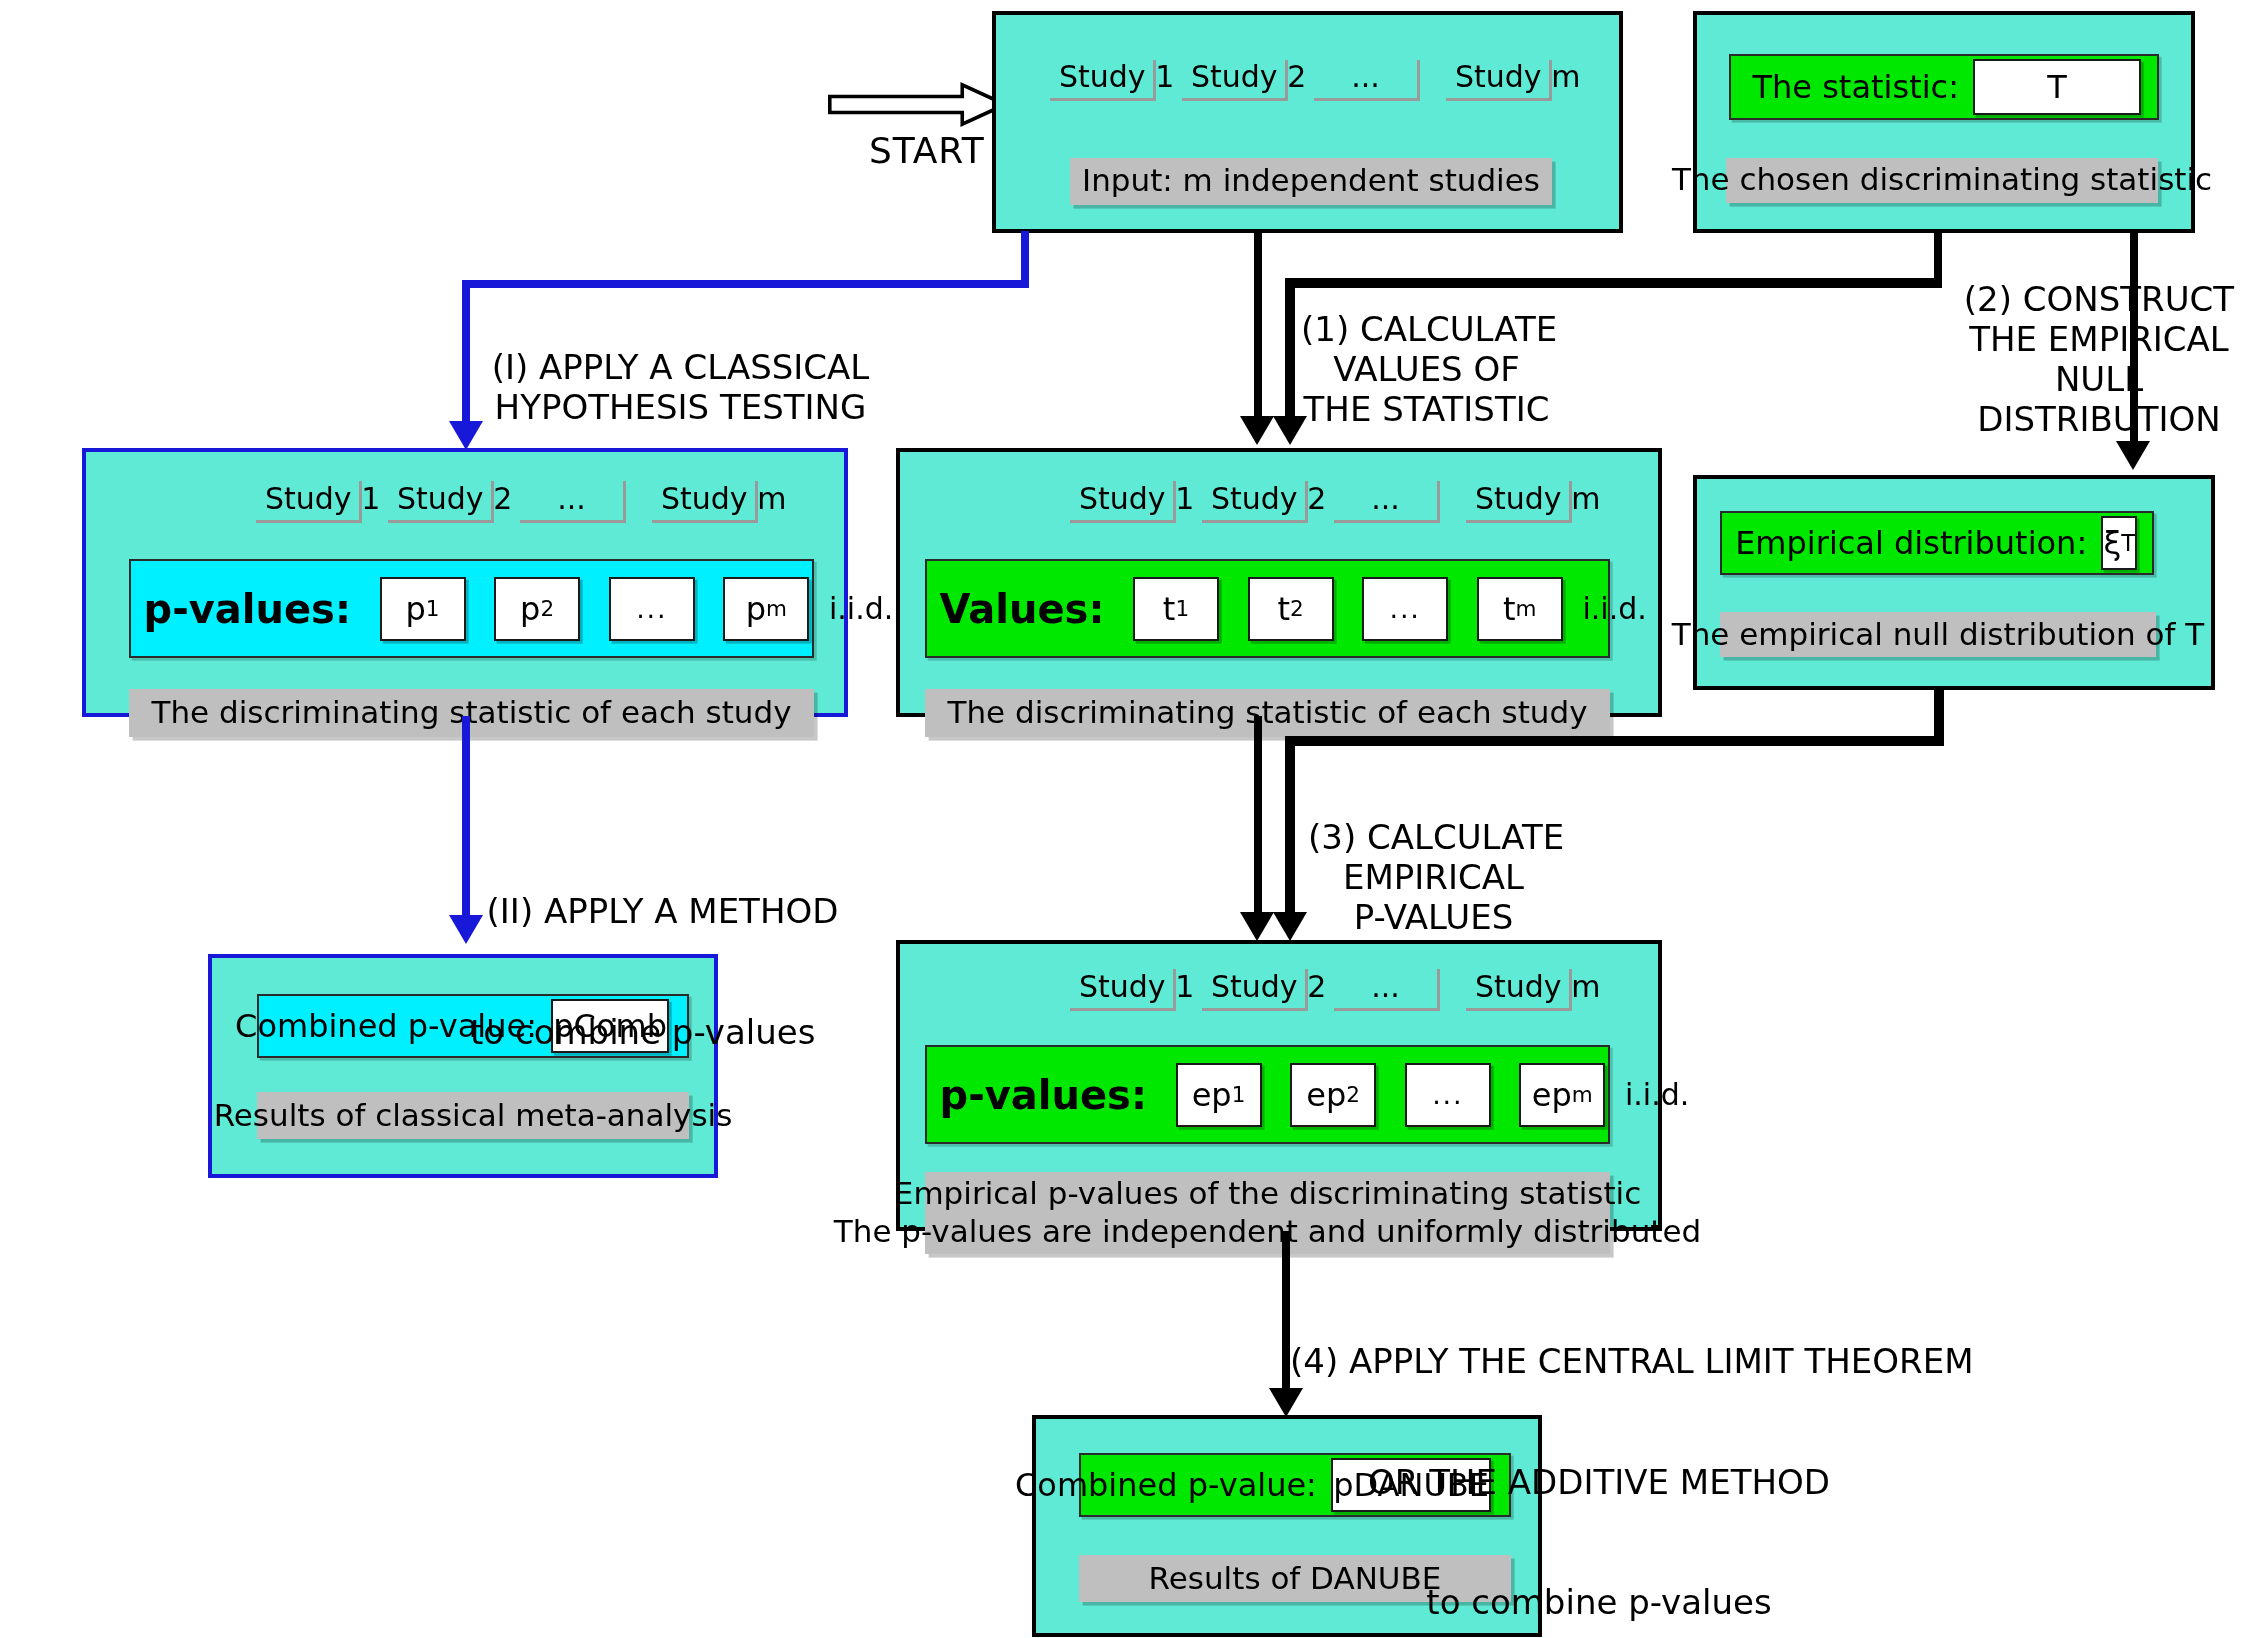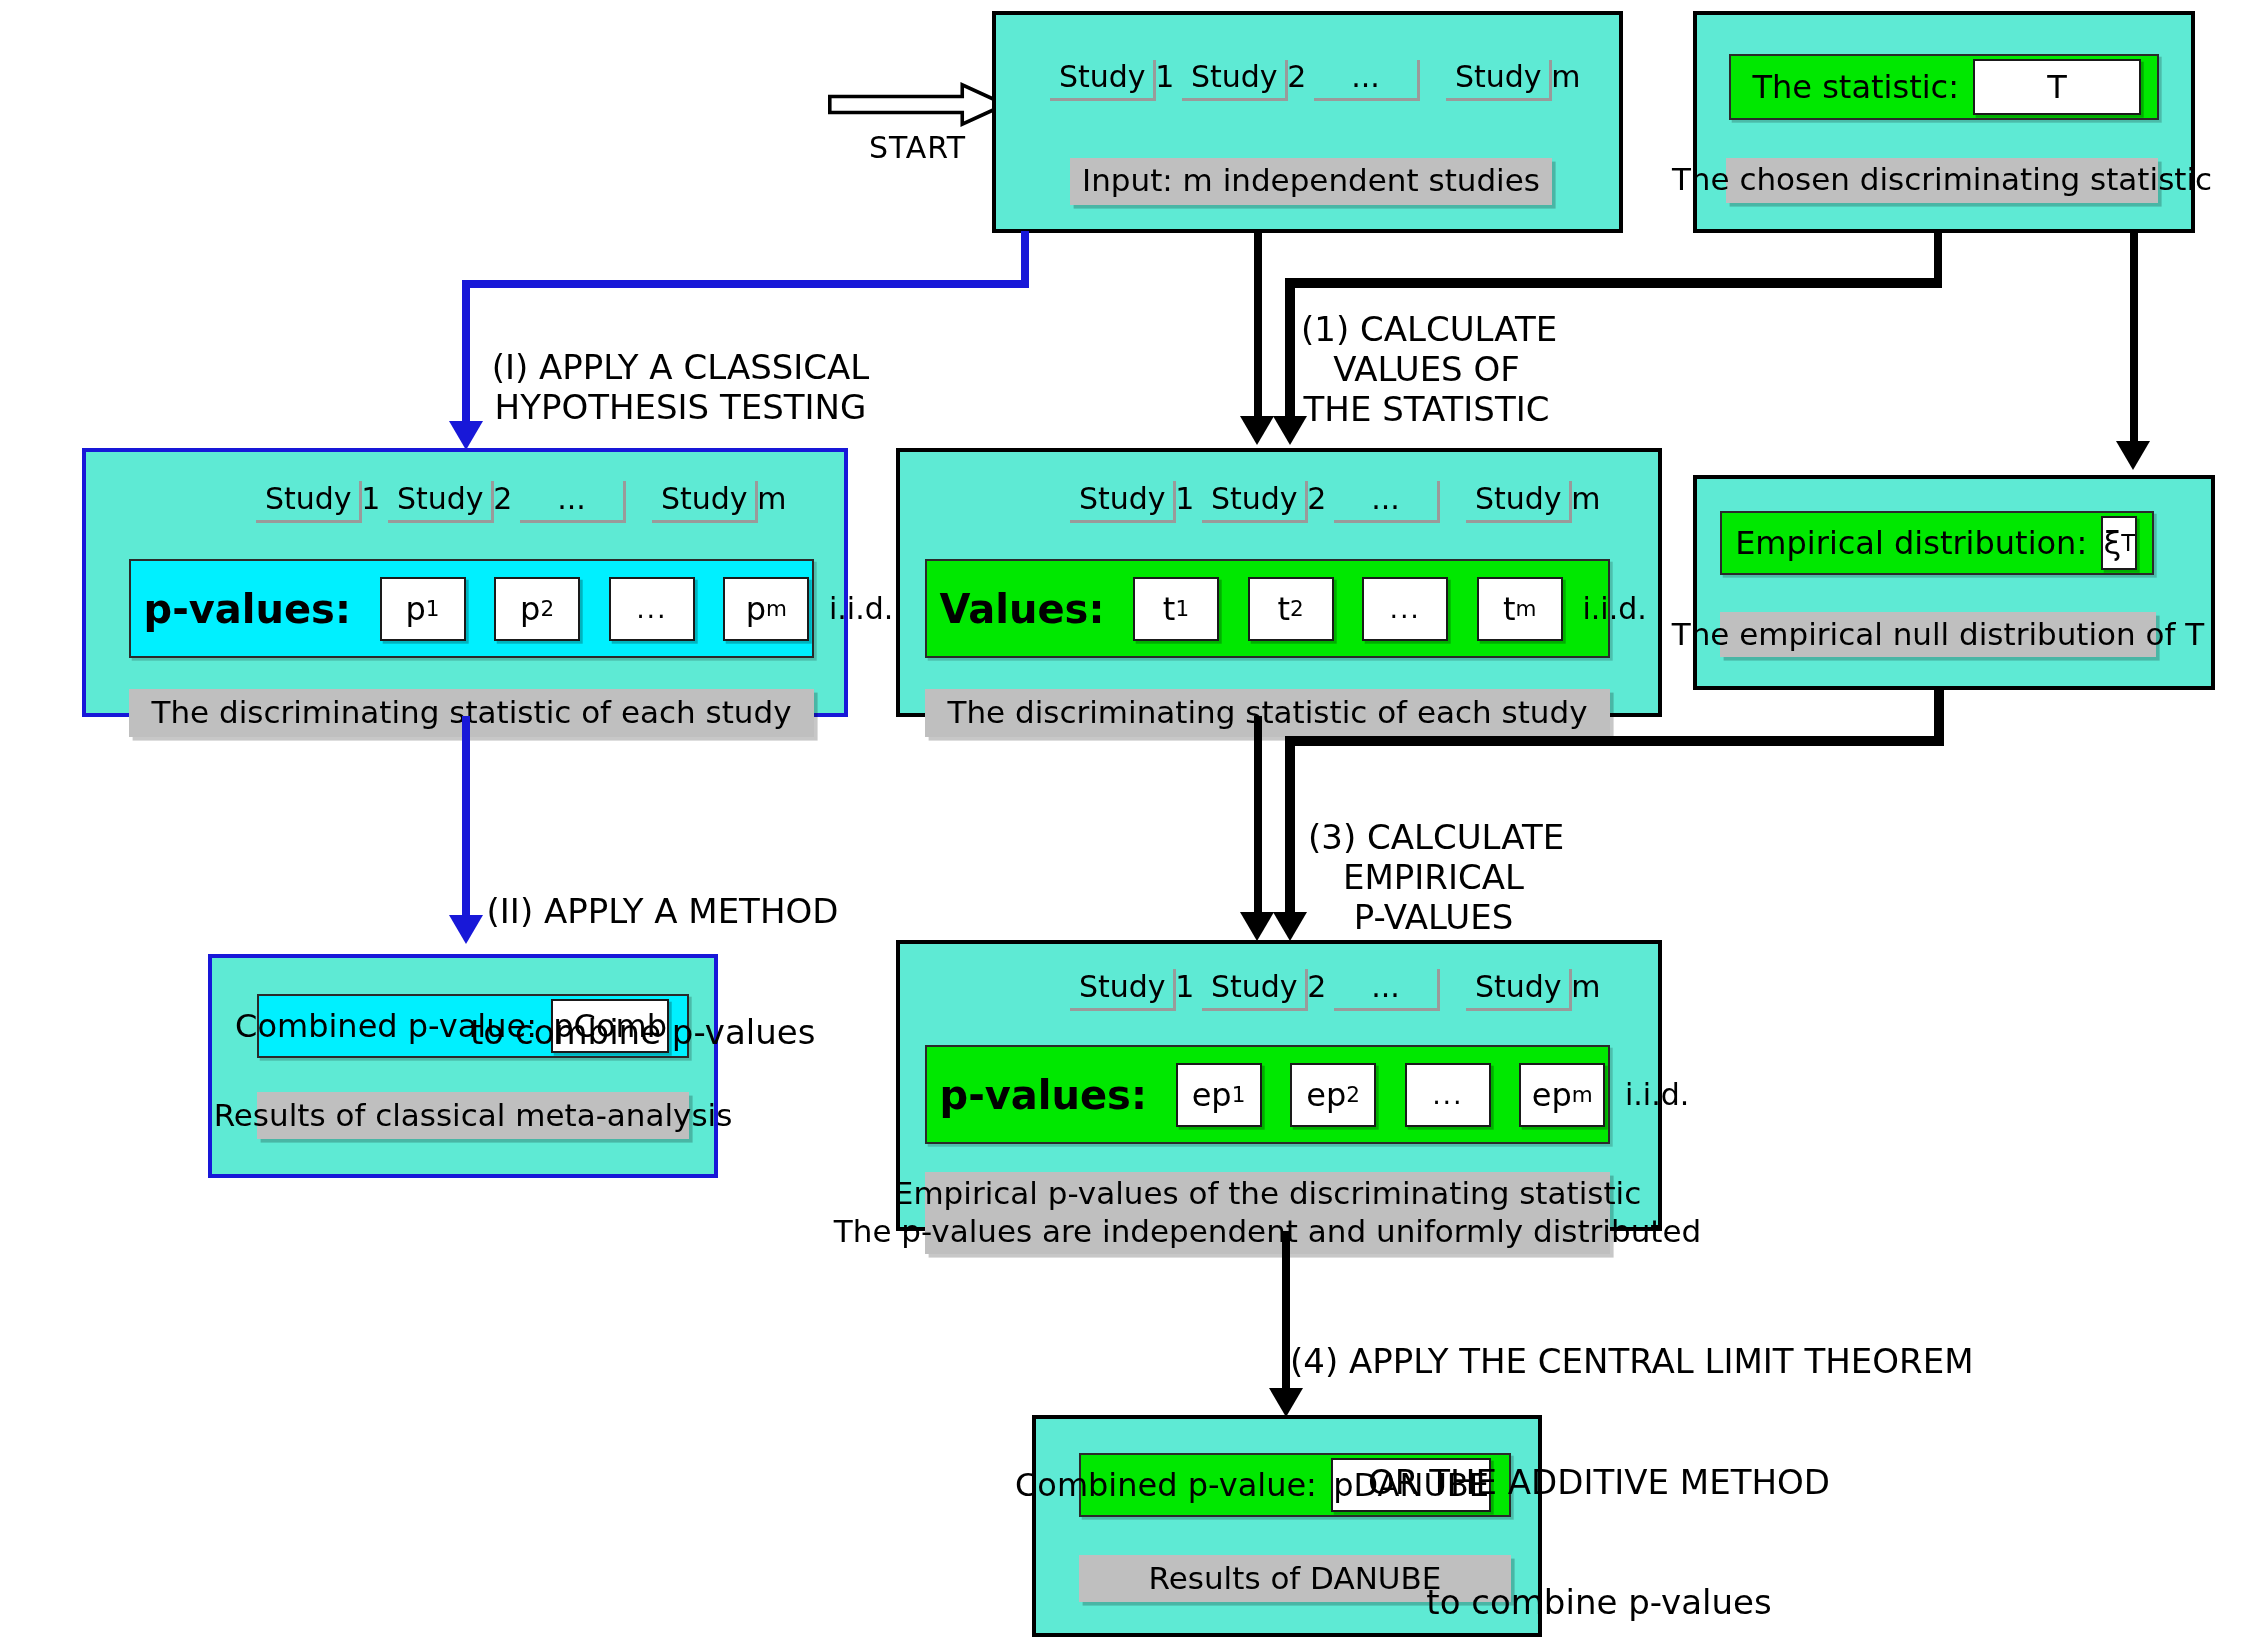--- a/index.html
+++ b/index.html
@@ -130,21 +130,21 @@
     line-height: 1.18;
     white-space: pre;
   }
   .steplabel.c { text-align: center; }
   .steplabel.l { text-align: left; }
 
   
   #start-arrow { position: absolute; }
   #start-label {
     position: absolute;
-    font-size: 30px; color: #000;
+    font-size: 36px; color: #000;
     letter-spacing: 0.9px;
   }
 </style>
 </head>
 <body>
 
 <div id="root">
 
   <svg id="start-arrow" style="left:828px; top:82px;" width="179" height="45" viewBox="0 0 200 50">
     <polygon points="2,16 150,16 150,3 198,25 150,47 150,34 2,34" fill="#ffffff" stroke="#000000" stroke-width="4"></polygon>
@@ -330,20 +330,24 @@
   <div class="ln" style="left:1282px; top:1231px; width:8px; height:175px;"></div>
   <div class="ahead black" style="left:1269px; top:1388px;"></div>
 
   <div class="steplabel c" style="left:488px; top:347px; width:385px;"><span>(I) APPLY A CLASSICAL
 HYPOTHESIS TESTING</span></div>
 
   <div class="steplabel c" style="left:1301px; top:309px; width:251px;"><span>(1) CALCULATE
 VALUES OF
 THE STATISTIC</span></div>
 
+  <div class="steplabel c" style="left:1951px; top:279px; width:296px;"><span>(2) CONSTRUCT
+THE EMPIRICAL
+NULL
+DISTRIBUTION</span></div>
 
   <div class="steplabel l" style="left:470px; top:811px; width:385px;">
     <div style="text-align:center;">(II) APPLY A METHOD</div>
     <div style="text-align:left;">to combine p-values</div>
   </div>
 
   <div class="steplabel c" style="left:1308px; top:817px; width:251px;"><span>(3) CALCULATE
 EMPIRICAL
 P-VALUES</span></div>
 

